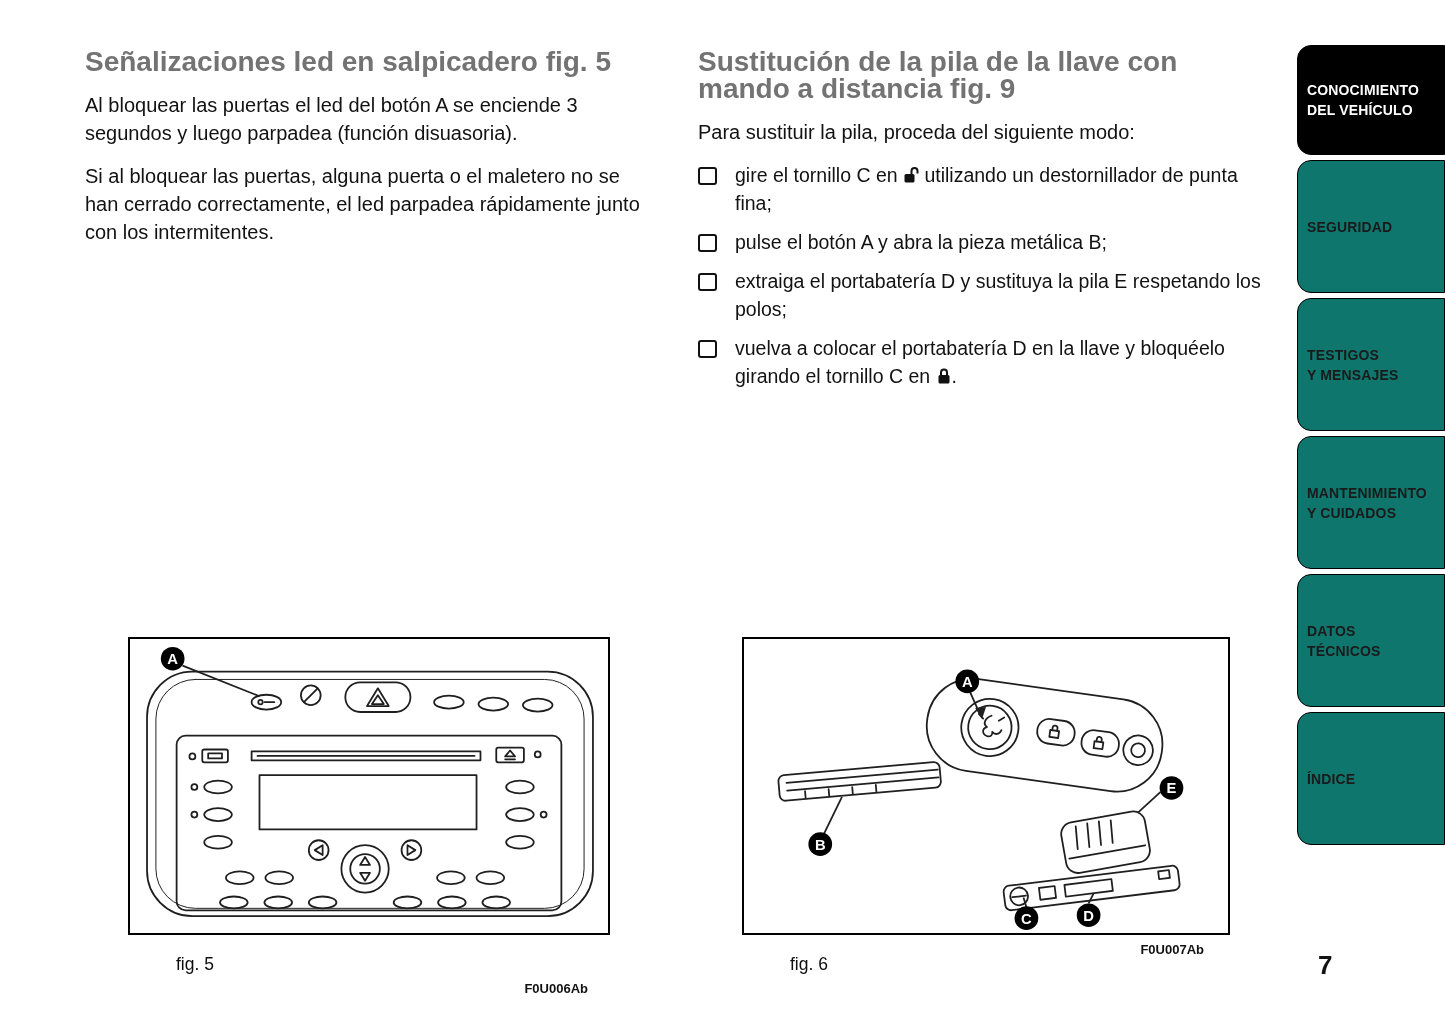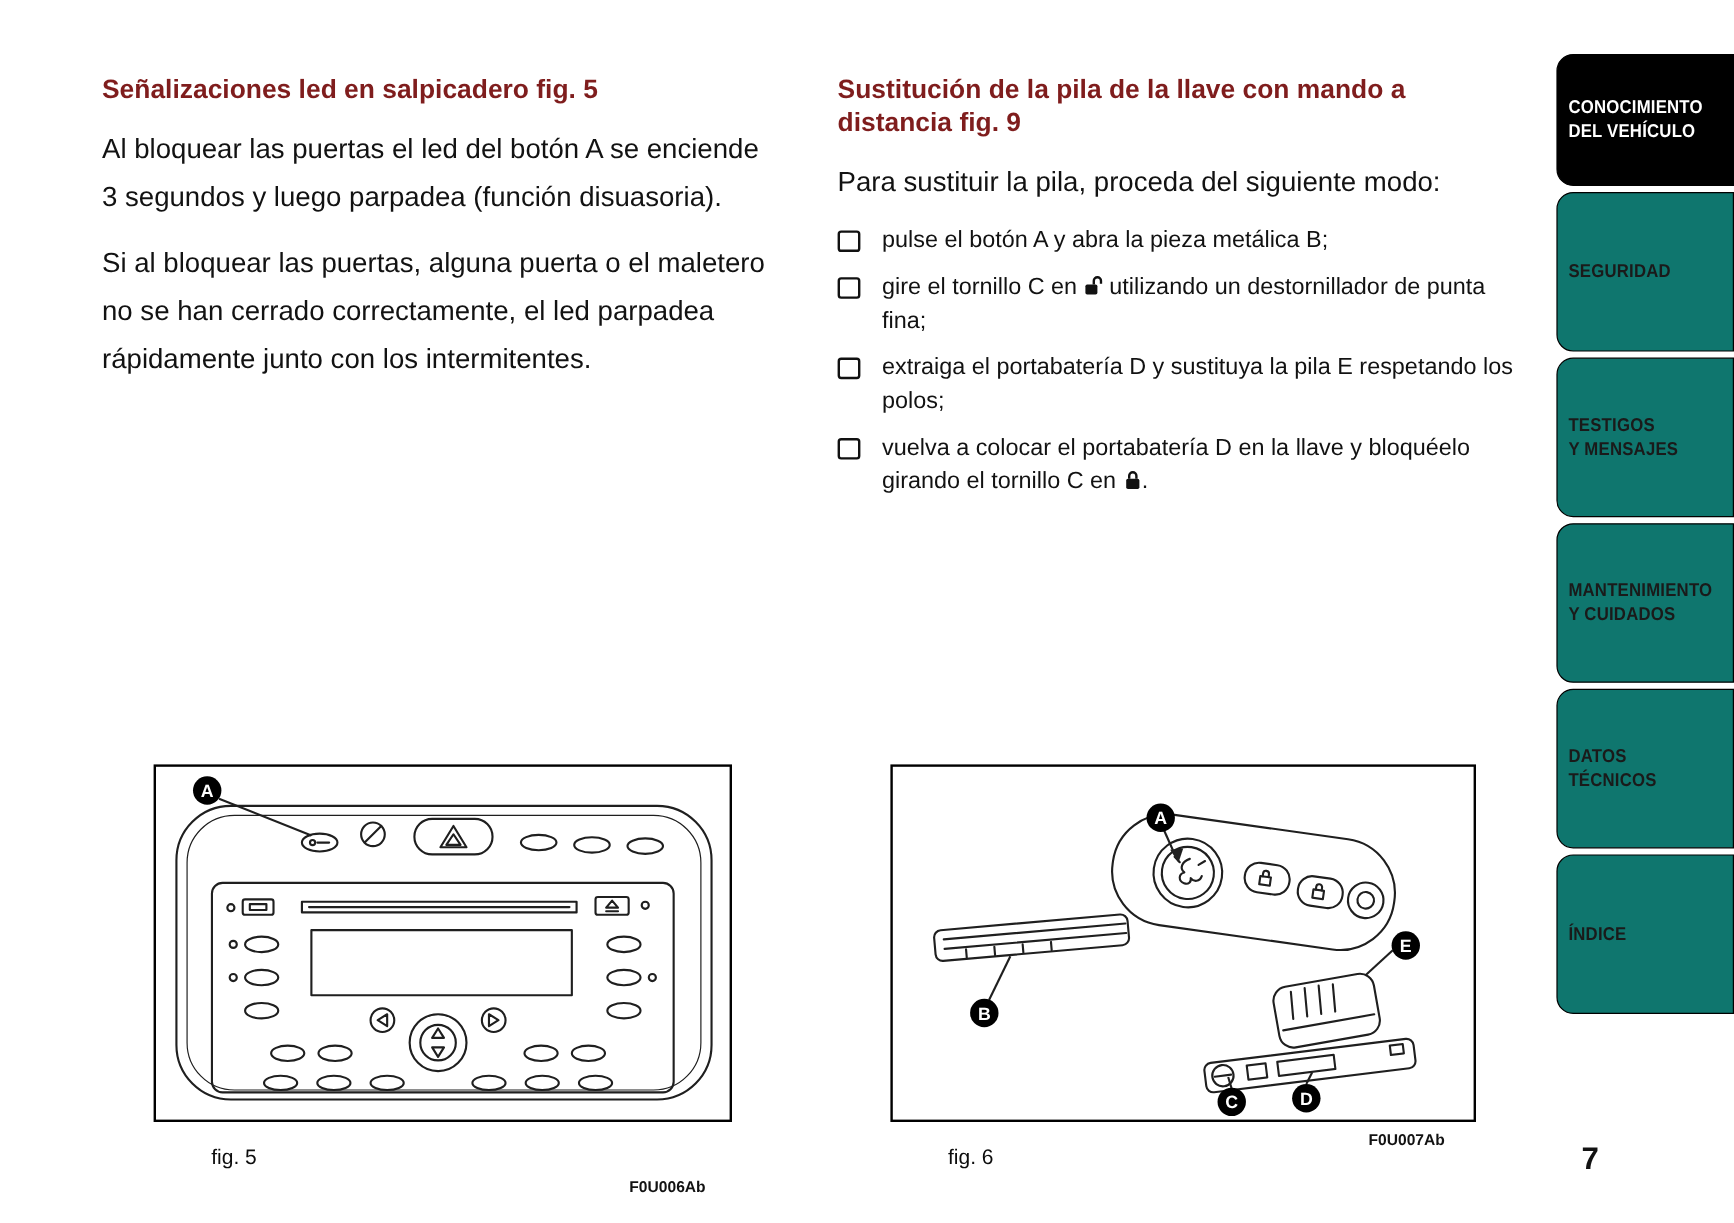--- a/index.html
+++ b/index.html
@@ -3,22 +3,22 @@
 <meta charset="utf-8">
 <style>
   html,body { margin:0; padding:0; background:#ffffff; }
   .page {
     position:relative; width:1445px; height:1019px; background:#ffffff;
     font-family:"Liberation Sans", sans-serif; color:#121212; overflow:hidden;
   }
   
   .col-left  { position:absolute; left:85px;  top:44px; width:560px; }
   .col-right { position:absolute; left:698px; top:44px; width:568px; }
-  h2.heading { margin:17px 0 16px 0; font-size:22px; line-height:27px; font-weight:bold; color:#7f1d1d; }
-  p.body     { margin:0 0 15px 0; font-size:23px; line-height:40px; }
+  h2.heading { margin:4px 0 16px 0; font-size:28px; line-height:27px; font-weight:bold; color:#737373; }
+  p.body     { margin:0 0 15px 0; font-size:20px; line-height:28px; }
   ul.bullets { list-style:none; margin:4px 0 0 0; padding:0; }
   ul.bullets li {
     position:relative; padding-left:37px; margin-bottom:11px;
     font-size:19.5px; line-height:28px;
   }
   .bullet-square {
     position:absolute; left:0; top:6px; width:15px; height:14px;
     border:2.2px solid #111; border-radius:3px; background:#fff;
   }
   .inline-lock { vertical-align:-2px; }
@@ -66,28 +66,28 @@
     <p class="body">Al bloquear las puertas el led del botón A se enciende 3 segundos y luego parpadea (función disuasoria).</p>
     <p class="body">Si al bloquear las puertas, alguna puerta o el maletero no se han cerrado correctamente, el led parpadea rápidamente junto con los intermitentes.</p>
   </div>
 
   <div class="col-right">
     <h2 class="heading">Sustitución de la pila de la llave con mando a distancia fig. 9</h2>
     <p class="body">Para sustituir la pila, proceda del siguiente modo:</p>
     <ul class="bullets">
       <li>
         <span class="bullet-square"></span>
-        <span>pulse el botón A y abra la pieza metálica B;</span>
-      </li>
-      <li>
-        <span class="bullet-square"></span>
         <span>gire el tornillo C en </span><svg class="inline-lock" width="16" height="18" viewBox="0 0 16 18">
             <rect x="1.5" y="8" width="10" height="8.5" rx="1.5" fill="#111"></rect>
             <path d="M8.5 8 V5 a3 3 0 0 1 6 0 v2.5" fill="none" stroke="#111" stroke-width="2"></path>
           </svg><span> utilizando un destornillador de punta fina;</span>
+      </li>
+      <li>
+        <span class="bullet-square"></span>
+        <span>pulse el botón A y abra la pieza metálica B;</span>
       </li>
       <li>
         <span class="bullet-square"></span>
         <span>extraiga el portabatería D y sustituya la pila E respetando los polos;</span>
       </li>
       <li>
         <span class="bullet-square"></span>
         <span>vuelva a colocar el portabatería D en la llave y bloquéelo girando el tornillo C en </span><svg class="inline-lock" width="16" height="18" viewBox="0 0 16 18">
             <rect x="2.5" y="8" width="11" height="8.5" rx="1.5" fill="#111"></rect>
             <path d="M5 8 V5.5 a3 3 0 0 1 6 0 V8" fill="none" stroke="#111" stroke-width="2"></path>

